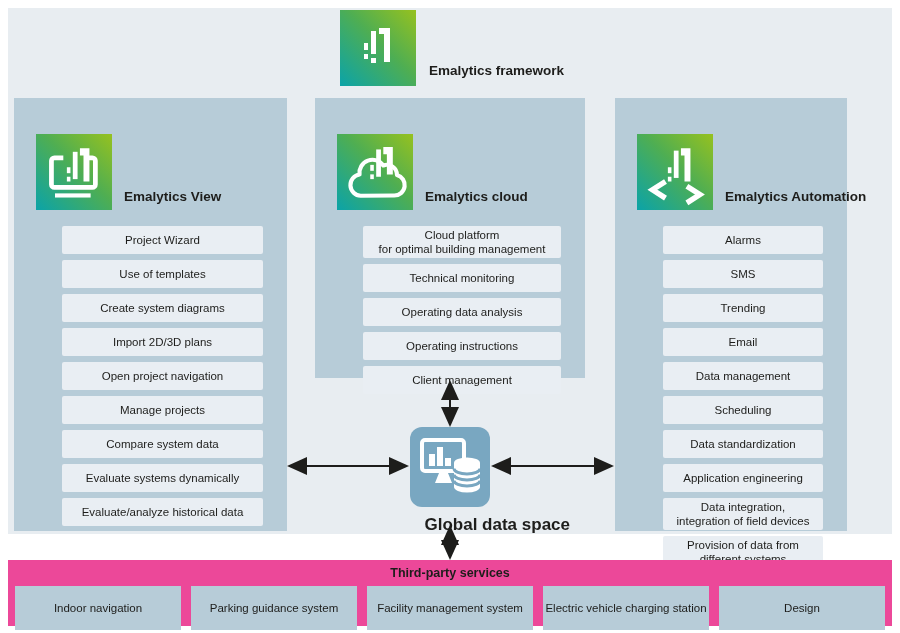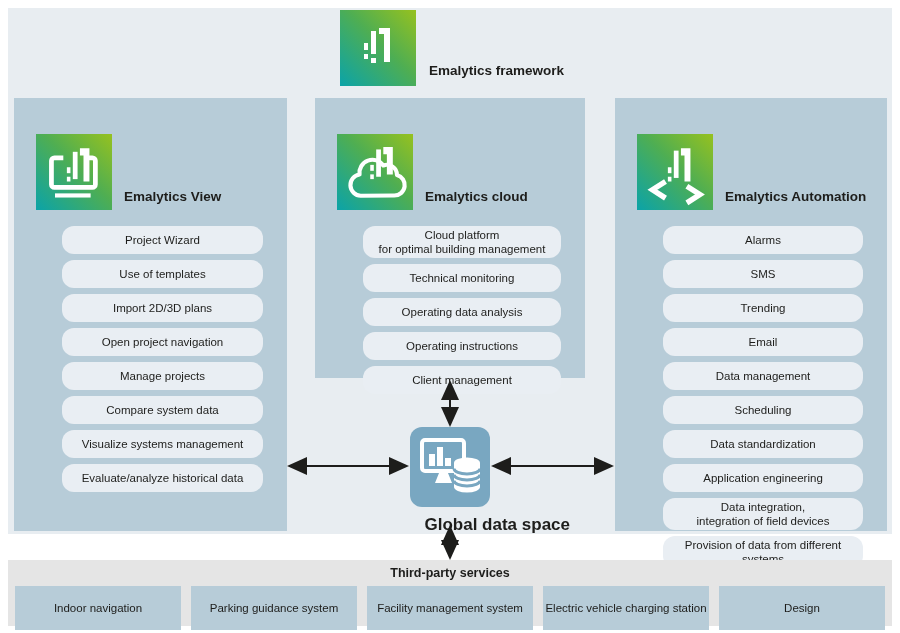--- a/index.html
+++ b/index.html
@@ -1,41 +1,41 @@
 <!DOCTYPE html>
 <html><head>
 <meta charset="utf-8">
 <style>
   html,body{margin:0;padding:0;}
   body{
     width:900px;height:633px;position:relative;background:#ffffff;
     font-family:"Liberation Sans",sans-serif;color:#1d1d1b;overflow:hidden;
   }
   #main-area{position:absolute;left:8px;top:8px;width:884px;height:526px;background:#e8edf1;}
-  #bottom-band{position:absolute;left:8px;top:560px;width:884px;height:66px;background:#e5e5e5;}
+  #bottom-band{position:absolute;left:8px;top:560px;width:884px;height:66px;background:#ec4899;}
 
   .tile{
     background:linear-gradient(to top right,#0ba3a8 0%,#4fae52 55%,#96c11f 100%);
     width:76px;height:76px;flex:0 0 auto;
   }
   .framework-row{position:absolute;left:340px;top:10px;display:flex;align-items:flex-end;gap:13px;}
   .framework-row .hd-label{margin-bottom:8px;margin-top:24px;}
 
   .hd-label{font-weight:bold;font-size:13.5px;white-space:nowrap;}
 
   .panel{position:absolute;background:#b7ccd8;}
   .panel-left{left:14px;top:98px;width:273px;height:433px;}
   .panel-mid{left:315px;top:98px;width:270px;height:280px;}
-  .panel-right{left:615px;top:98px;width:272px;height:433px;}
+  .panel-right{left:615px;top:98px;width:232px;height:433px;}
   .panel-header{display:flex;align-items:flex-end;gap:12px;padding:36px 8px 0 22px;}
   .panel-header .hd-label{margin-bottom:6px;}
 
   .items{display:flex;flex-direction:column;gap:6px;padding:16px 24px 0 24px;}
   .item{
-    background:#e9eef3;min-height:24px;border-radius:12px;
+    background:#e9eef3;min-height:24px;border-radius:2px;
     display:flex;align-items:center;justify-content:center;
     text-align:center;font-size:11.5px;line-height:14px;
     padding:2px 2px;white-space:pre-line;margin-left:24px;
   }
 
   #gds-tile{
     position:absolute;left:410px;top:427px;width:80px;height:80px;
     background:#79a7c1;border-radius:12px;
   }
   #gds-label{position:absolute;left:330px;top:515px;width:240px;text-align:right;
@@ -80,25 +80,26 @@
         <rect class="g" x="31" y="15" width="4" height="23"></rect>
         <polygon class="g" points="37,12 45,12 45,40 40,40 40,18 37,18"></polygon>
         <rect class="g" x="16" y="50" width="30" height="3.5"></rect>
       </svg>
     </div>
     <div class="hd-label">Emalytics View</div>
   </div>
   <div class="items">
       <div class="item">Project Wizard</div>
       <div class="item">Use of templates</div>
+      <div class="item">Create system diagrams</div>
       <div class="item">Import 2D/3D plans</div>
       <div class="item">Open project navigation</div>
       <div class="item">Manage projects</div>
       <div class="item">Compare system data</div>
-      <div class="item">Visualize systems management</div>
+      <div class="item">Evaluate systems dynamically</div>
       <div class="item">Evaluate/analyze historical data</div>
     </div>
 </div>
 
 <div class="panel panel-mid">
   <div class="panel-header">
     <div class="tile">
       <svg viewBox="0 0 64 64" width="76" height="76">
         <path d="M20,52 a9,9 0 0 1 -1,-17.9 a11,11 0 0 1 20,-7.6 a8.5,8.5 0 0 1 11.5,8 a8.8,8.8 0 0 1 -2.5,17.3 z" fill="none" stroke="#ffffff" stroke-width="3.5" stroke-linejoin="round"></path>
         <rect class="g" x="28" y="26" width="3" height="5"></rect>

